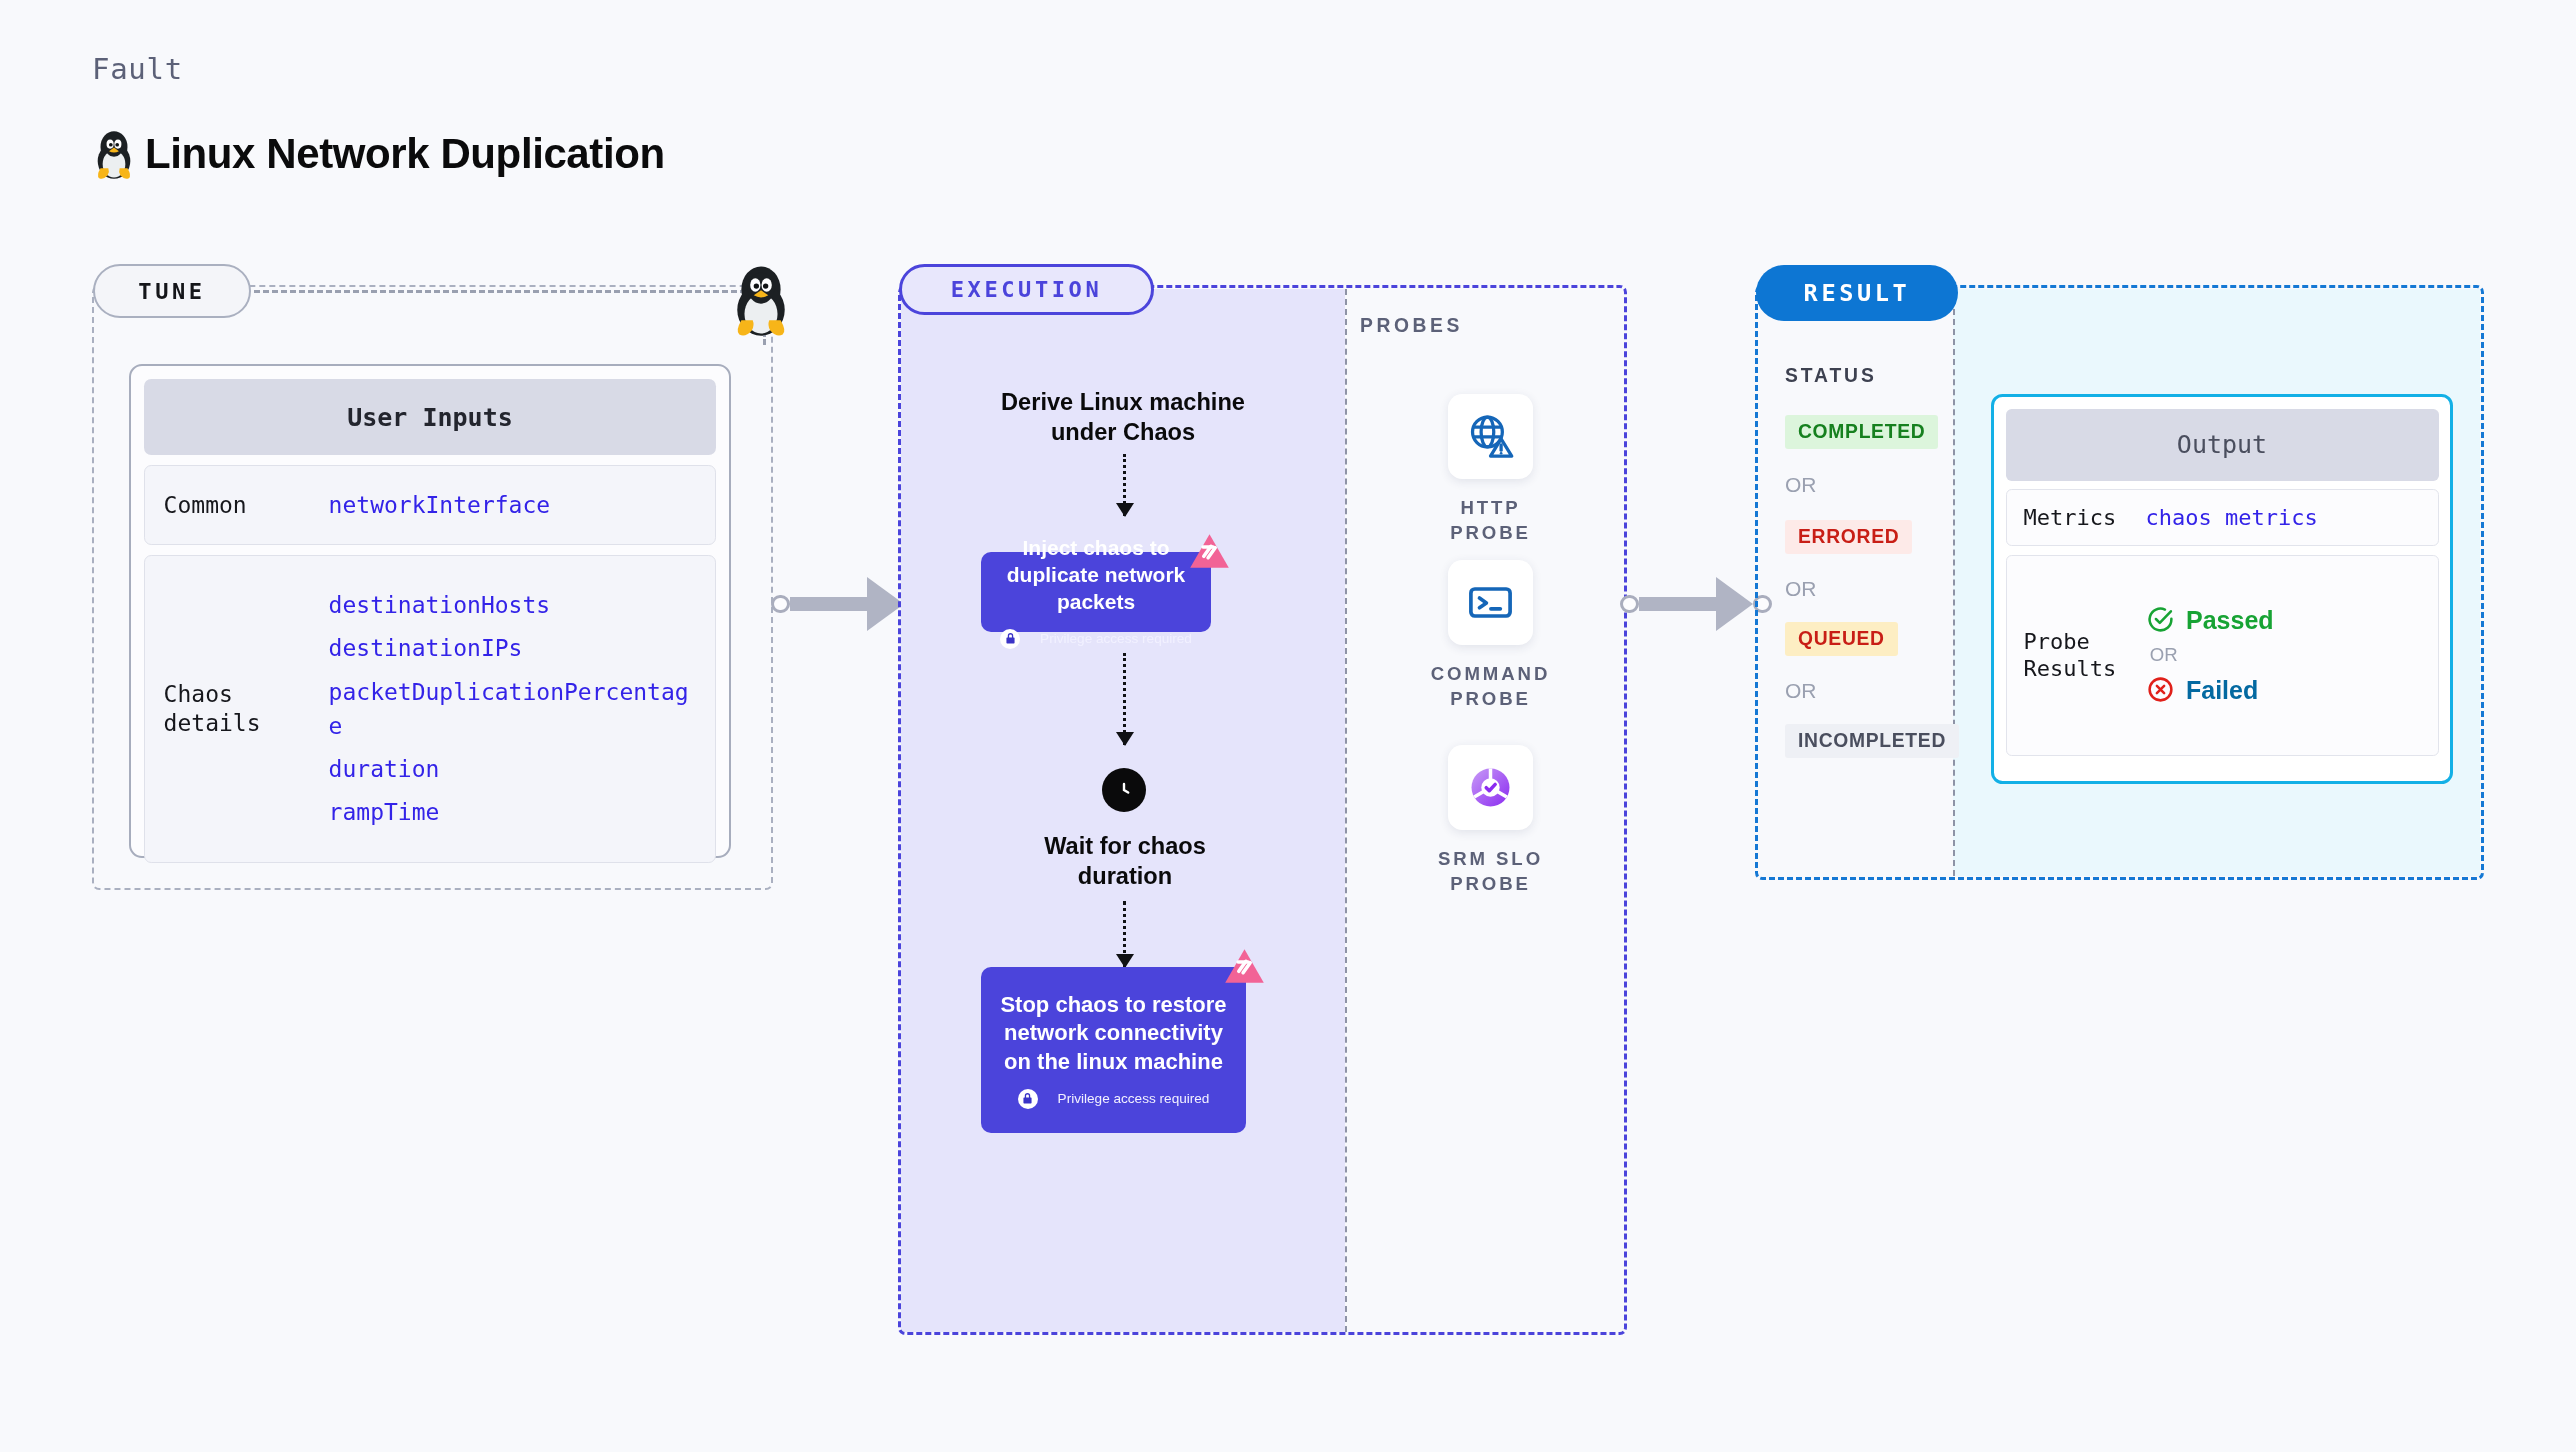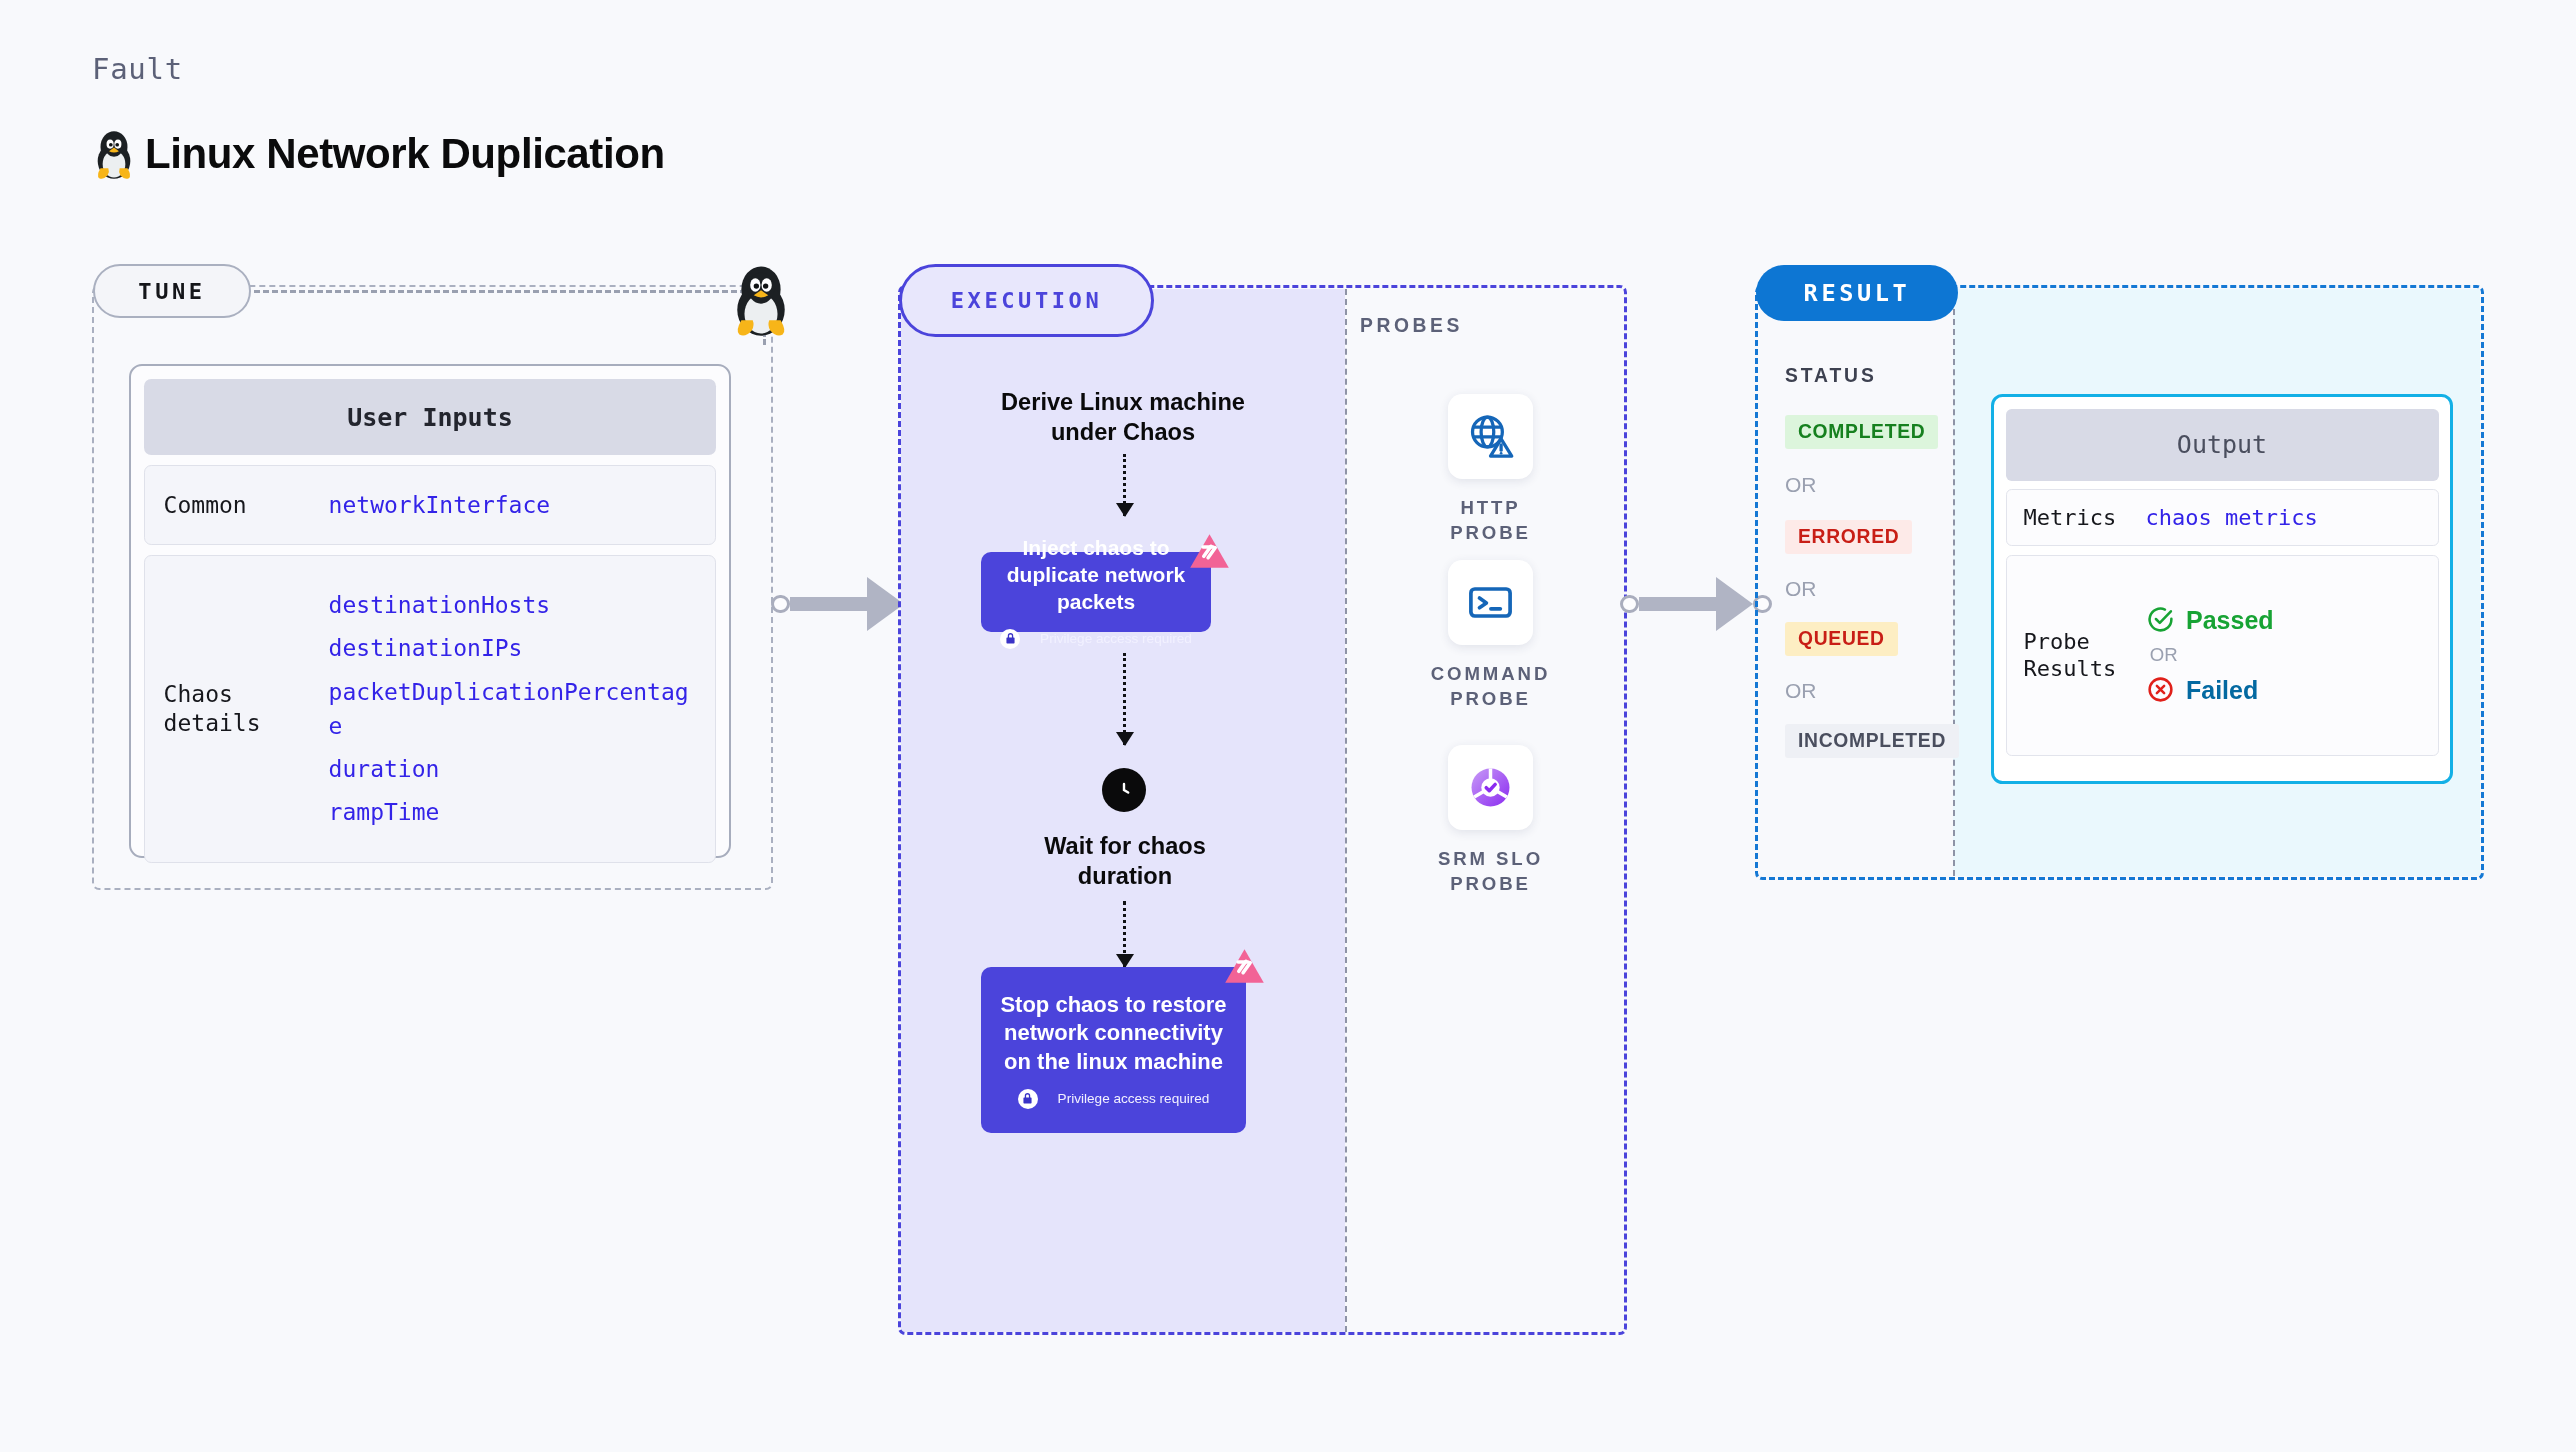--- a/index.html
+++ b/index.html
@@ -88,21 +88,21 @@
     left:898px;top:285px;width:729px;height:1050px;
     border:3.6px dashed #4b44db;border-radius:7.2px;box-sizing:border-box;
   }
   #exec-fill{
     left:901px;top:289px;width:444px;height:1043px;background:#e5e4fb;
   }
   #probes-divider{
     left:1345px;top:289px;width:0;height:1043px;border-left:2.1px dashed #8e93a6;
   }
   #exec-pill{
-    left:899px;top:264px;width:255px;height:73px;
+    left:899px;top:264px;width:255px;height:51px;
     background:#e8e7fc;border:3.6px solid #4b44db;color:#4b44db;font-size:22px;
   }
   #probes-label{
     left:1360px;top:315px;
     font-size:19.3px;font-weight:bold;color:#5c6178;letter-spacing:3.6px;
     font-family:"Liberation Sans",sans-serif;
   }
 
   .flow-title{
     position:absolute;text-align:center;

